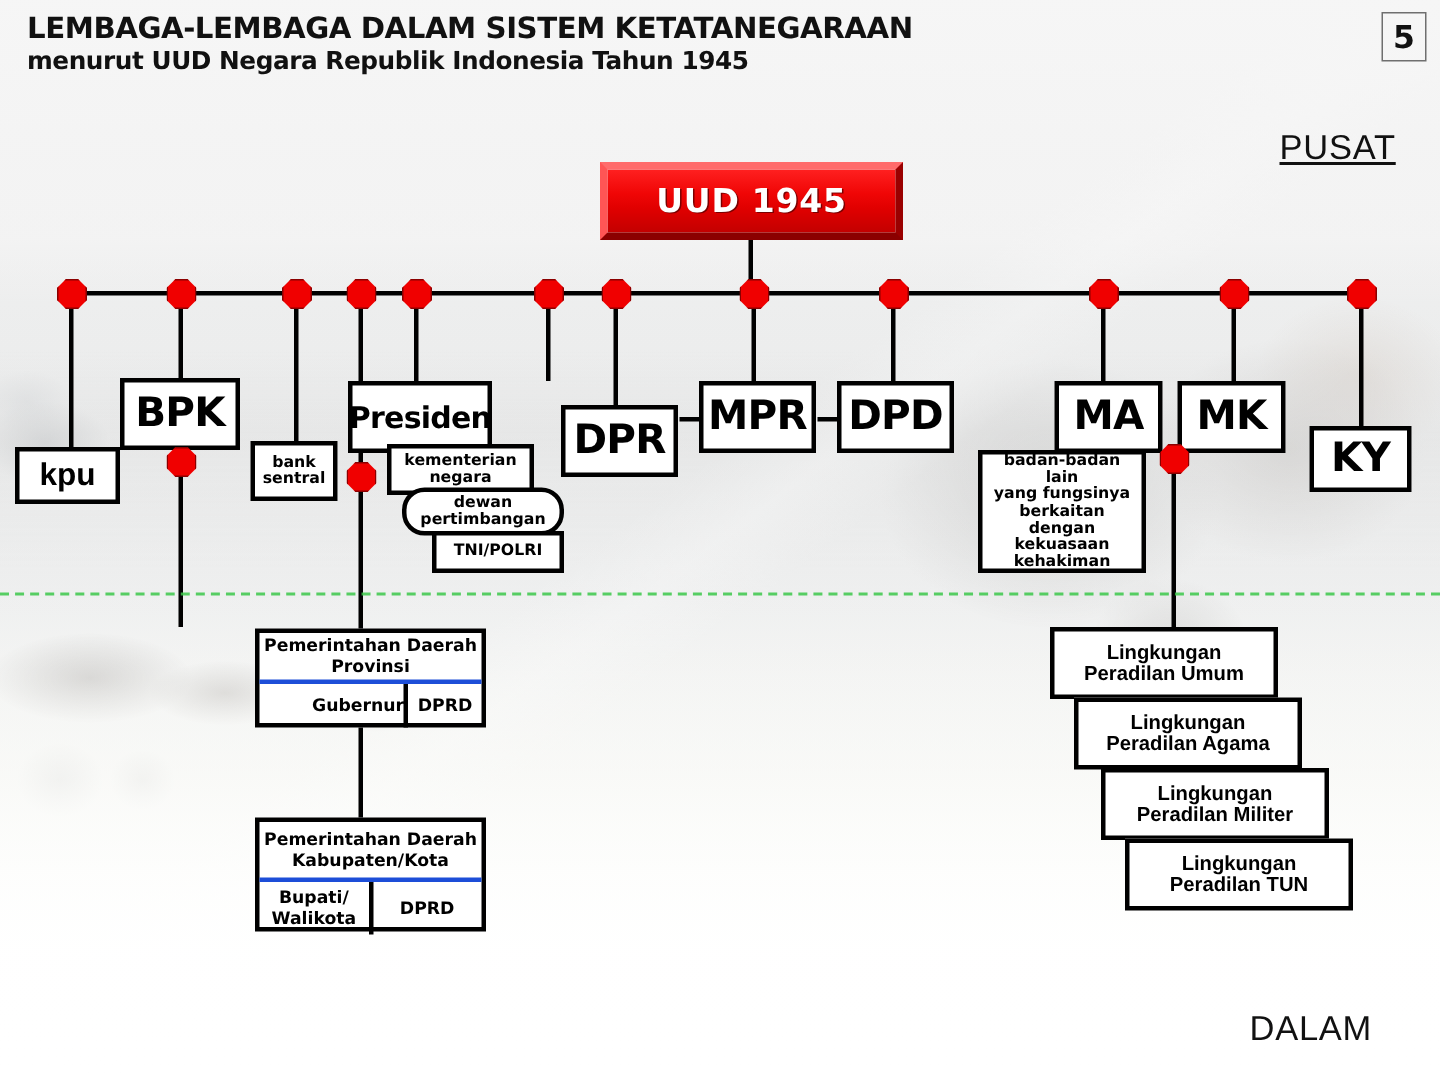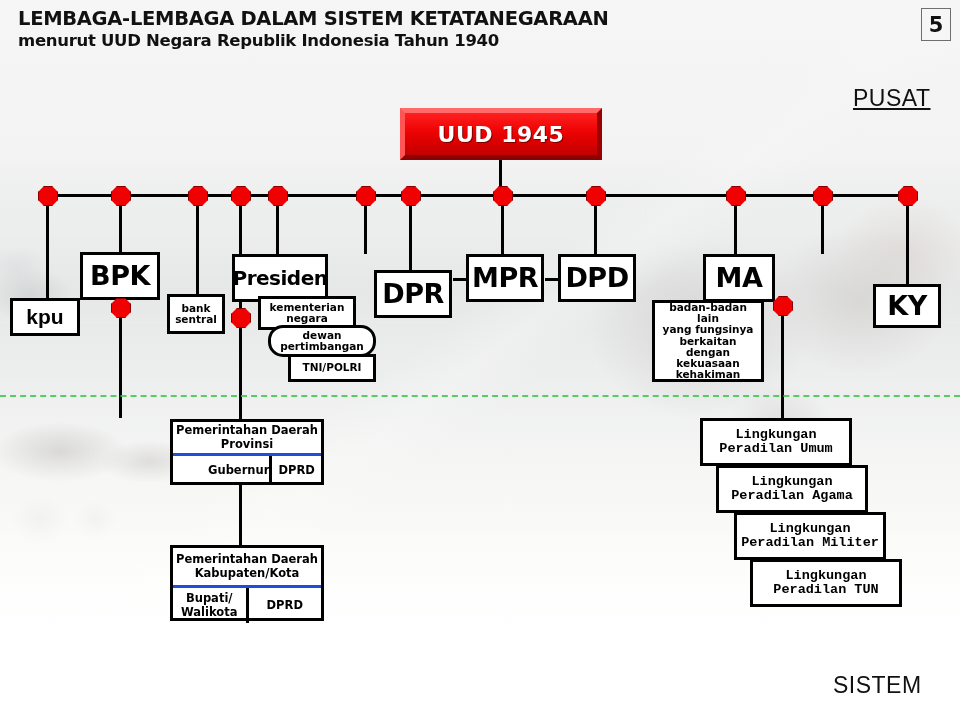--- a/index.html
+++ b/index.html
@@ -110,21 +110,21 @@
   .bx{
     position:absolute;background:#fff;border:3px solid #000;box-sizing:border-box;
     display:flex;align-items:center;justify-content:center;text-align:center;
     color:#000;z-index:5;
   }
   .bx span{display:block;line-height:1.05;padding:0 2px;}
   .big{font-family:"DejaVu Sans", sans-serif;font-weight:bold;font-size:27px;letter-spacing:-.5px;}
   .mid{font-family:"DejaVu Sans", sans-serif;font-weight:bold;font-size:20px;letter-spacing:-.5px;}
   .sml{font-family:"DejaVu Sans", sans-serif;font-weight:bold;font-size:11px;line-height:1.18;}
   .xsml{font-family:"DejaVu Sans", sans-serif;font-weight:bold;font-size:10.5px;line-height:1.2;}
-  .ling{font-family:Liberation Mono, monospace;font-weight:bold;font-size:13.5px;line-height:1.15;}
+  .ling{font-family:Liberation Sans, sans-serif;font-weight:bold;font-size:13.5px;line-height:1.15;}
   .kpuf{font-family:"Liberation Sans", sans-serif;font-weight:bold;font-size:21px;}
 
   
   .tbl{position:absolute;background:#fff;border:3px solid #000;box-sizing:border-box;z-index:5;}
   .tbl .hd{
     border-bottom:3px solid #1d4ed8;display:flex;align-items:center;justify-content:center;
     text-align:center;font-family:"DejaVu Sans", sans-serif;font-weight:bold;font-size:11.5px;line-height:1.2;
   }
   .tbl .row{display:flex;height:34px;}
   .tbl .cell{
@@ -136,25 +136,25 @@
 </head>
 <body>
 
 <div id="stage">
 
   <div class="bg bg-base"></div>
   <div class="bg bg-photo"></div>
   <div class="bg bg-fade"></div>
 
   <div class="title title-1">LEMBAGA-LEMBAGA DALAM SISTEM  KETATANEGARAAN</div>
-  <div class="title title-2">menurut UUD Negara Republik Indonesia Tahun 1940</div>
+  <div class="title title-2">menurut UUD Negara Republik Indonesia Tahun 1945</div>
   <div class="pagenum">5</div>
 
   <div class="corner-label pusat">PUSAT</div>
-  <div class="corner-label daerah">SISTEM</div>
+  <div class="corner-label daerah">DALAM</div>
 
   <div class="uud">
     <span>UUD 1945</span>
   </div>
   <div class="vline" style="left:499px;top:160px;height:35px;"></div>
 
   <div class="hline" style="left:47px;top:194px;width:862px;"></div>
 
   <div class="vline" style="left:46px;top:194px;height:105px;"></div>
   <div class="vline" style="left:119px;top:194px;height:110px;"></div>
@@ -229,20 +229,23 @@
   <div class="bx" style="left:466px;top:254px;width:78px;height:48px;">
     <span class="big">MPR</span>
   </div>
   <div class="bx" style="left:558px;top:254px;width:78px;height:48px;">
     <span class="big">DPD</span>
   </div>
 
   <div class="bx" style="left:703px;top:254px;width:72px;height:48px;">
     <span class="big">MA</span>
   </div>
+  <div class="bx" style="left:785px;top:254px;width:72px;height:48px;">
+    <span class="big">MK</span>
+  </div>
   <div class="bx" style="left:873px;top:284px;width:68px;height:44px;">
     <span class="big">KY</span>
   </div>
 
   <div class="bx" style="left:652px;top:300px;width:112px;height:82px;">
     <span class="xsml">
       badan-badan lain<br>yang fungsinya<br>berkaitan dengan<br>kekuasaan<br>kehakiman
     </span>
   </div>
 

